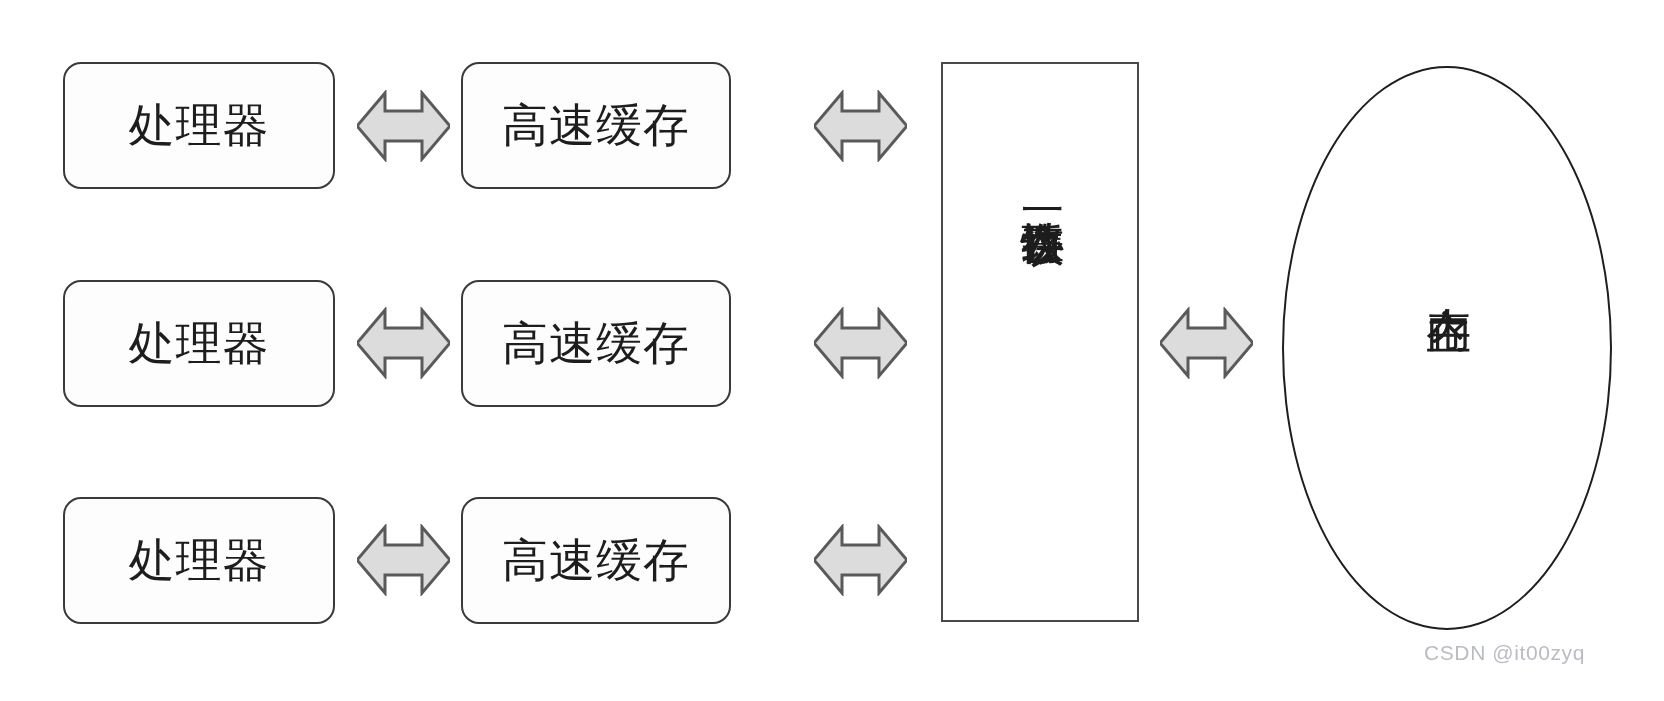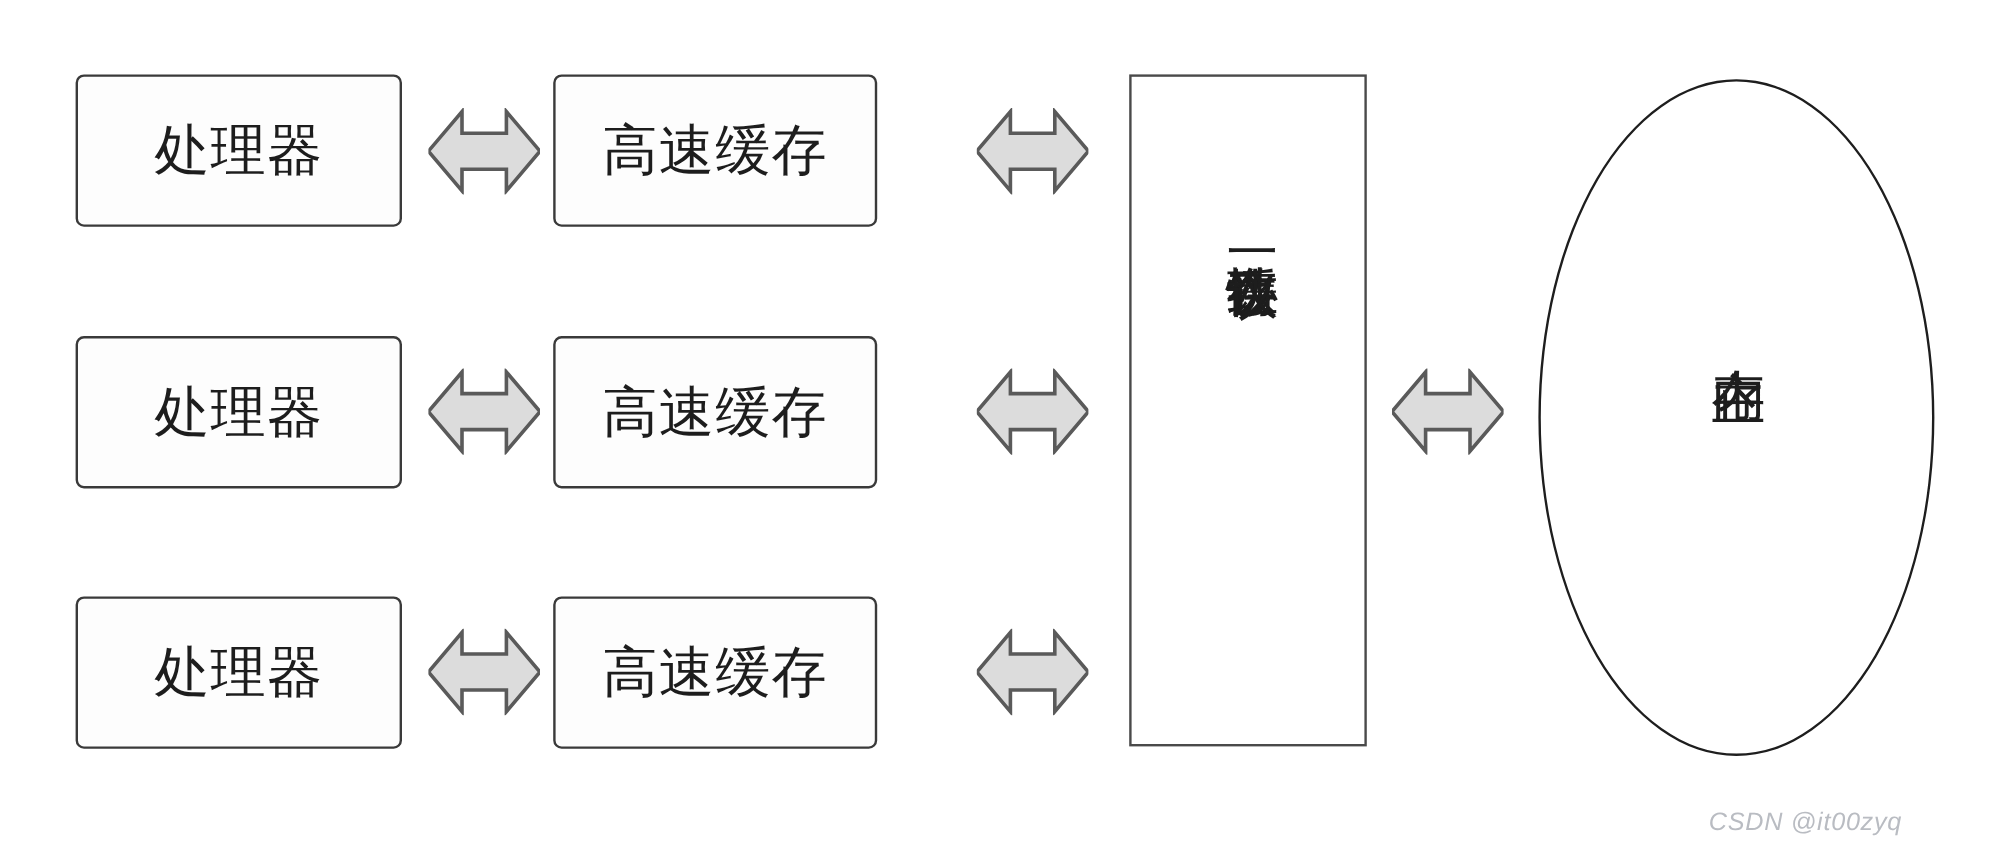--- a/index.html
+++ b/index.html
@@ -16,21 +16,21 @@
     height: 701px;
     background: #ffffff;
     overflow: hidden;
   }
 
   
   .node-box {
     position: absolute;
     box-sizing: border-box;
     border: 2px solid #3a3a3a;
-    border-radius: 7px;
+    border-radius: 18px;
     background: #fdfdfd;
     display: flex;
     align-items: center;
     justify-content: center;
   }
   .node-box .node-label {
     font-family: "Liberation Serif", "DejaVu Serif", serif;
     font-size: 46px;
     line-height: 1;
     color: #1d1d1d;
@@ -163,15 +163,15 @@
   <div class="arrow" style="left:1160px; top:307px; width:93px; height:72px;">
     <svg viewBox="0 0 93 72" preserveAspectRatio="none" aria-hidden="true">
       <polygon points="0,36 28,3 28,21 65,21 65,3 93,36 65,69 65,51 28,51 28,69" fill="#dcdcdc" stroke="#5a5a5a" stroke-width="3" stroke-linejoin="miter"></polygon>
     </svg>
   </div>
 
   <div class="ellipse-shape" style="left:1282px; top:66px; width:330px; height:564px;">
   </div>
   <span class="ellipse-label" style="left:1424px; top:272px;">主内存</span>
 
-  <div class="watermark" style="left:1424px; top:674px;font-style:italic;">CSDN @it00zyq</div>
+  <div class="watermark" style="left:1424px; top:641px;">CSDN @it00zyq</div>
 
 </div>
 
 </body></html>

